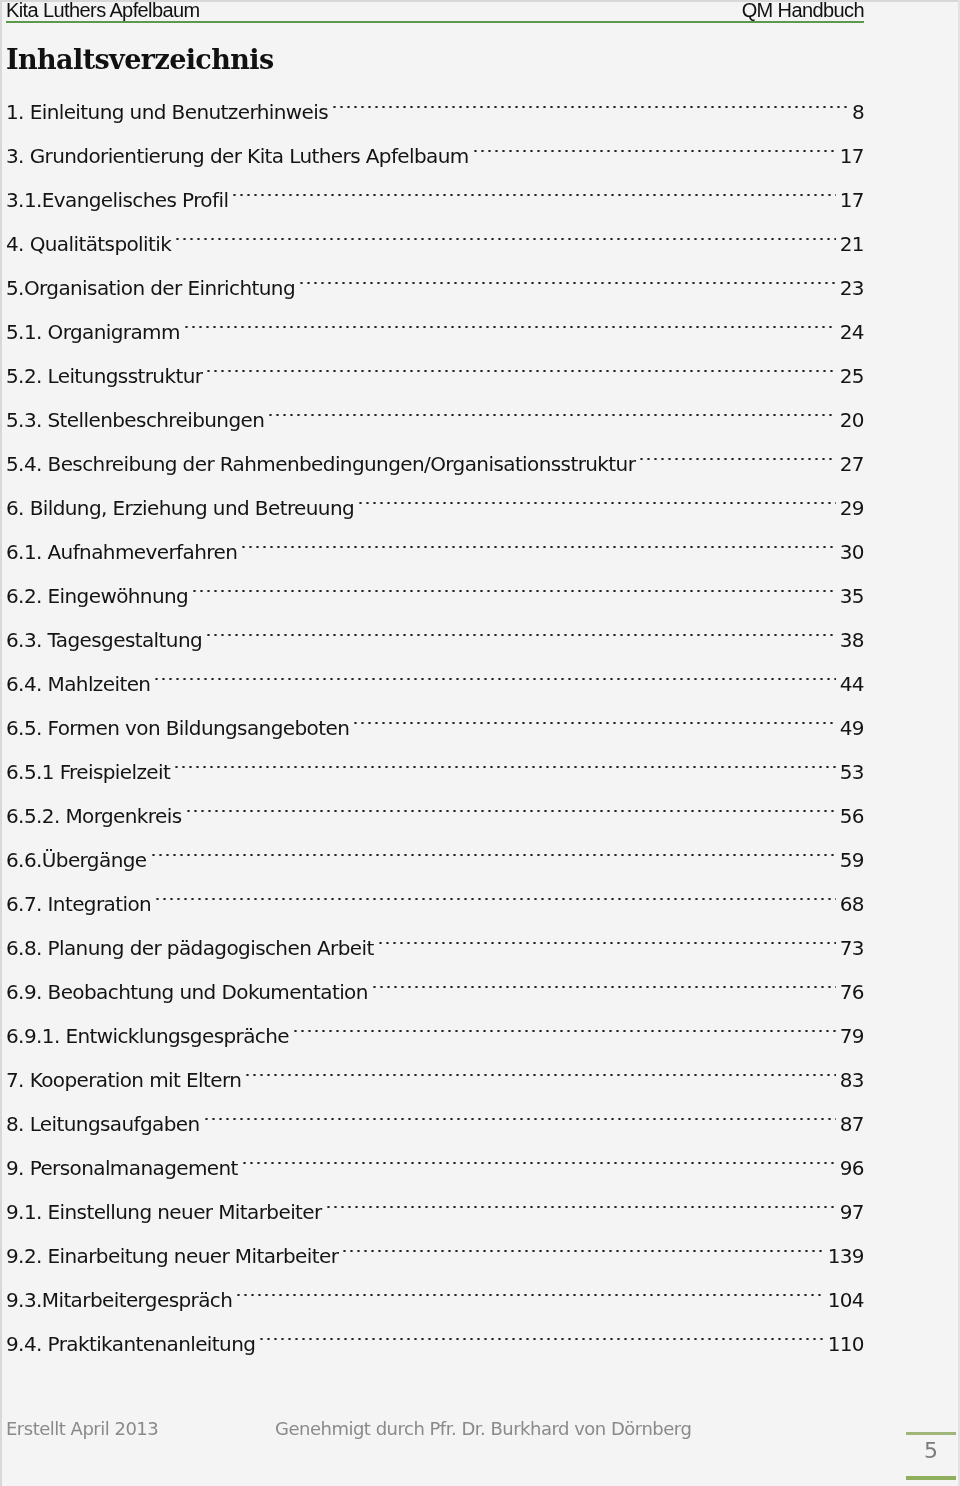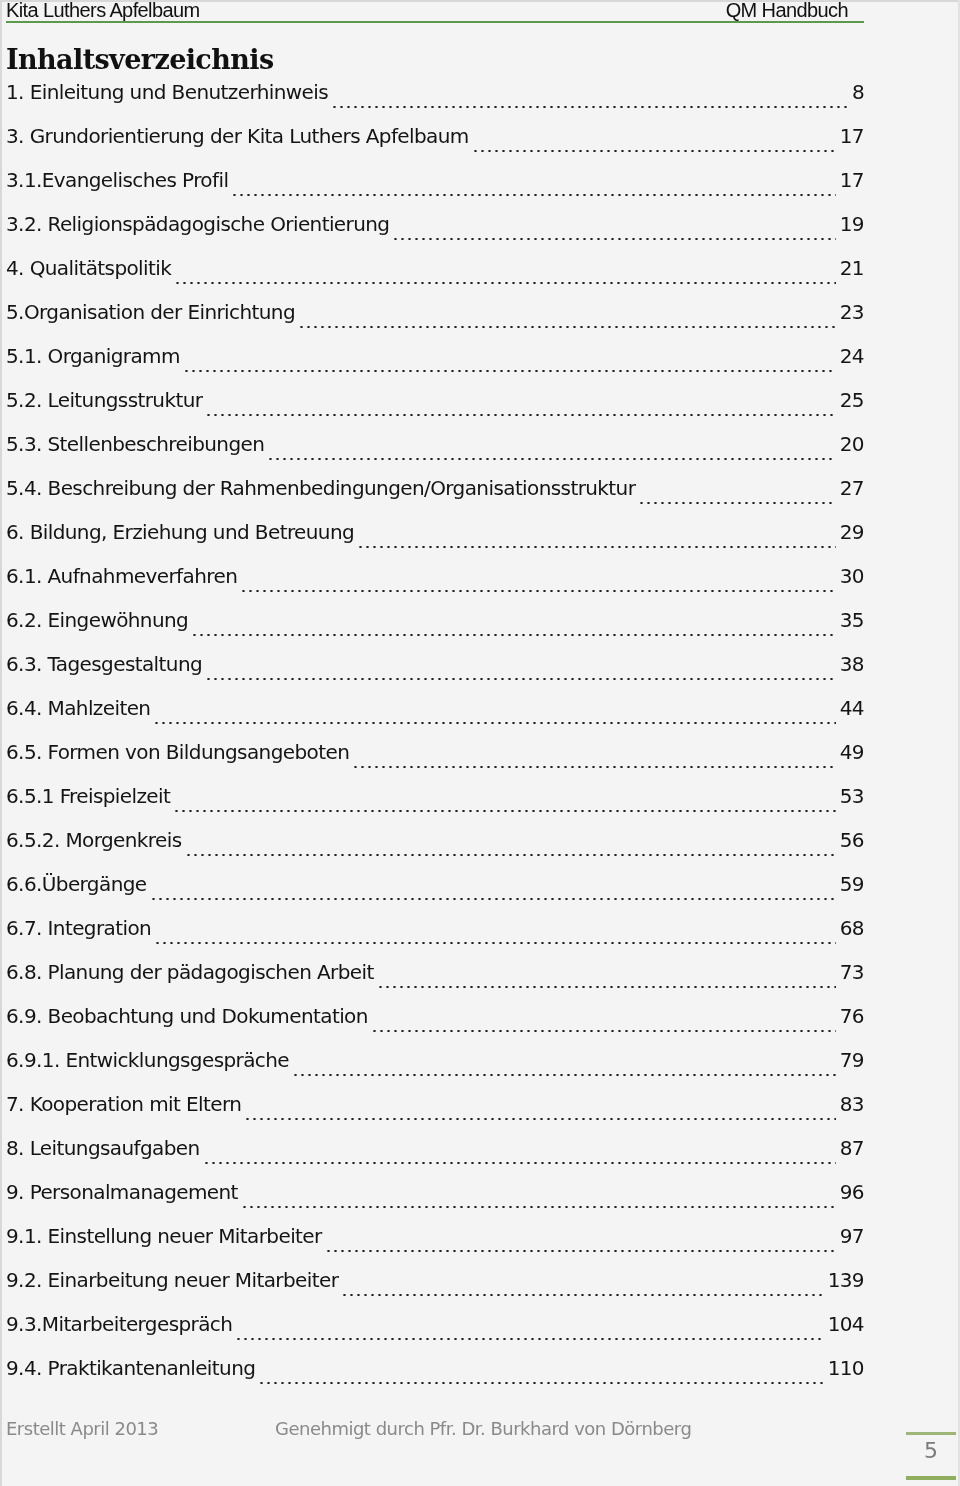--- a/index.html
+++ b/index.html
@@ -12,29 +12,29 @@
     color: #111;
   }
   .page-edge-top { position: absolute; left: 0; top: 0; width: 960px; height: 2px; background: #d8d8d8; }
   .page-edge-right { position: absolute; right: 0; top: 0; width: 2px; height: 1486px; background: #e2e2e2; }
   .header {
     position: absolute; left: 4px; top: 0; width: 858px; height: 21px;
     border-bottom: 2px solid #5a9a4a;
     font-size: 20px; line-height: 21px; letter-spacing: -0.6px; text-align: center;
   }
   .header .left { position: absolute; left: 0; top: 0; }
-  .header .right { position: absolute; right: 16px; top: 0; }
+  .header .right { position: absolute; right: 0; top: 0; }
   .toc-title {
     position: absolute; left: 4px; top: 44px;
     font-family: "DejaVu Serif", serif; font-weight: bold; font-size: 27px;
     letter-spacing: -0.6px; color: #111;
   }
   .toc { position: absolute; left: 4px; top: 80px; width: 858px; }
   .toc-row {
-    position: relative; height: 44px; display: flex; align-items: flex-start;
+    position: relative; height: 44px; display: flex; align-items: flex-end;
     font-family: "DejaVu Sans", sans-serif; font-size: 20px; letter-spacing: -0.6px;
     color: #141414; cursor: pointer;
   }
   .toc-label { white-space: nowrap; padding-right: 3px; background: #f4f4f4; }
   .toc-dots {
     flex: 1; align-self: center; height: 4px; margin-top: 10px;
     background-image: radial-gradient(circle, #222 1px, transparent 1.3px);
     background-size: 7px 4px; background-repeat: repeat-x; background-position: left center;
   }
   .toc-page { white-space: nowrap; padding-left: 4px; text-align: right; }
@@ -80,25 +80,20 @@
     <span class="toc-label">3. Grundorientierung der Kita Luthers Apfelbaum</span>
     <span class="toc-dots"></span>
     <span class="toc-page">17</span>
   </div>
     <div class="toc-row">
     <span class="toc-label">3.1.Evangelisches Profil</span>
     <span class="toc-dots"></span>
     <span class="toc-page">17</span>
   </div>
     <div class="toc-row">
-    <span class="toc-label">3.2. Religionspädagogische Orientierung</span>
-    <span class="toc-dots"></span>
-    <span class="toc-page">19</span>
-  </div>
-    <div class="toc-row">
     <span class="toc-label">4. Qualitätspolitik</span>
     <span class="toc-dots"></span>
     <span class="toc-page">21</span>
   </div>
     <div class="toc-row">
     <span class="toc-label">5.Organisation der Einrichtung</span>
     <span class="toc-dots"></span>
     <span class="toc-page">23</span>
   </div>
     <div class="toc-row">

